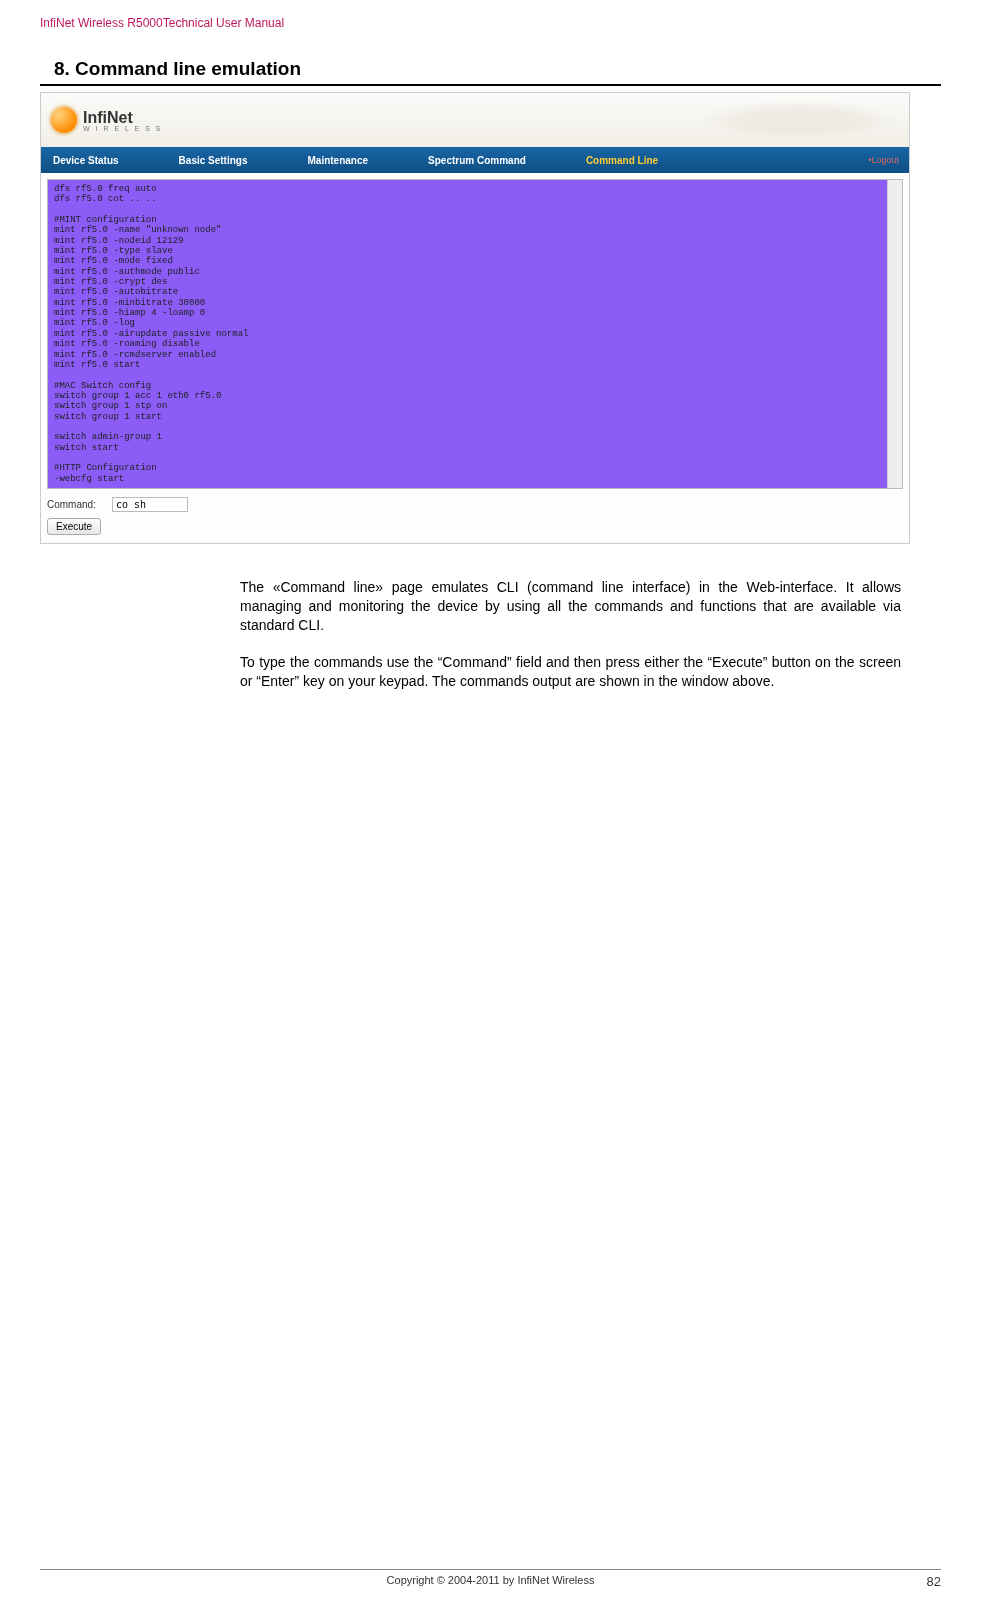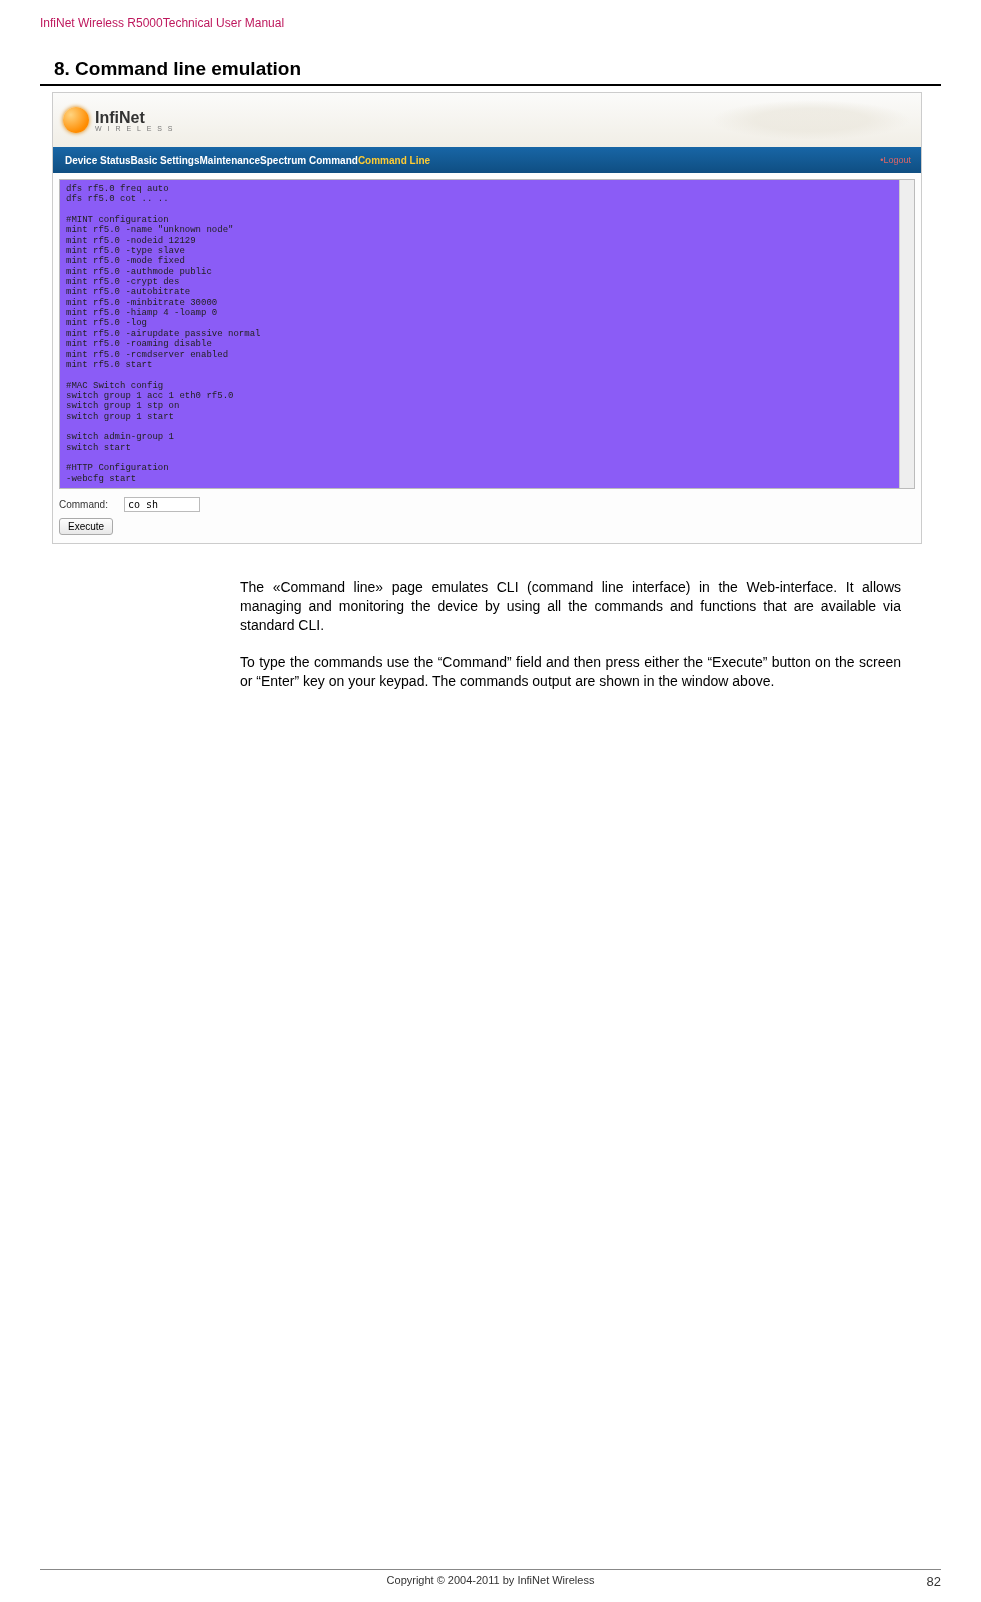--- a/index.html
+++ b/index.html
@@ -34,21 +34,21 @@
     border-top: 2px solid #000;
     margin: 0 0 6px 0;
   }
   .screenshot {
     width: 870px;
     border: 1px solid #ccc;
     background: #fdfdfd;
     font-family: Arial, sans-serif;
     font-size: 10px;
     color: #333;
-    margin-left: 12px;
+    margin-left: 0;
   }
   .ss-banner {
     height: 54px;
     display: flex;
     align-items: center;
     justify-content: space-between;
     background: linear-gradient(#fbfbfa,#f1eee6);
     padding: 0 10px;
   }
   .logo {
@@ -81,20 +81,21 @@
   }
   .navbar {
     display: flex;
     align-items: center;
     background: linear-gradient(#1866a6,#0f4e82);
     color: #fff;
     font-size: 10px;
     font-weight: bold;
     height: 26px;
     padding: 12px 12px;
+    gap: 60px;
     position: relative;
     text-align: right;
   }
   .navbar span { white-space: nowrap; }
   .nav-active { color: #ffcc33; }
   .nav-logout {
     position: absolute;
     right: 10px;
     color: #d66;
     font-weight: normal;

